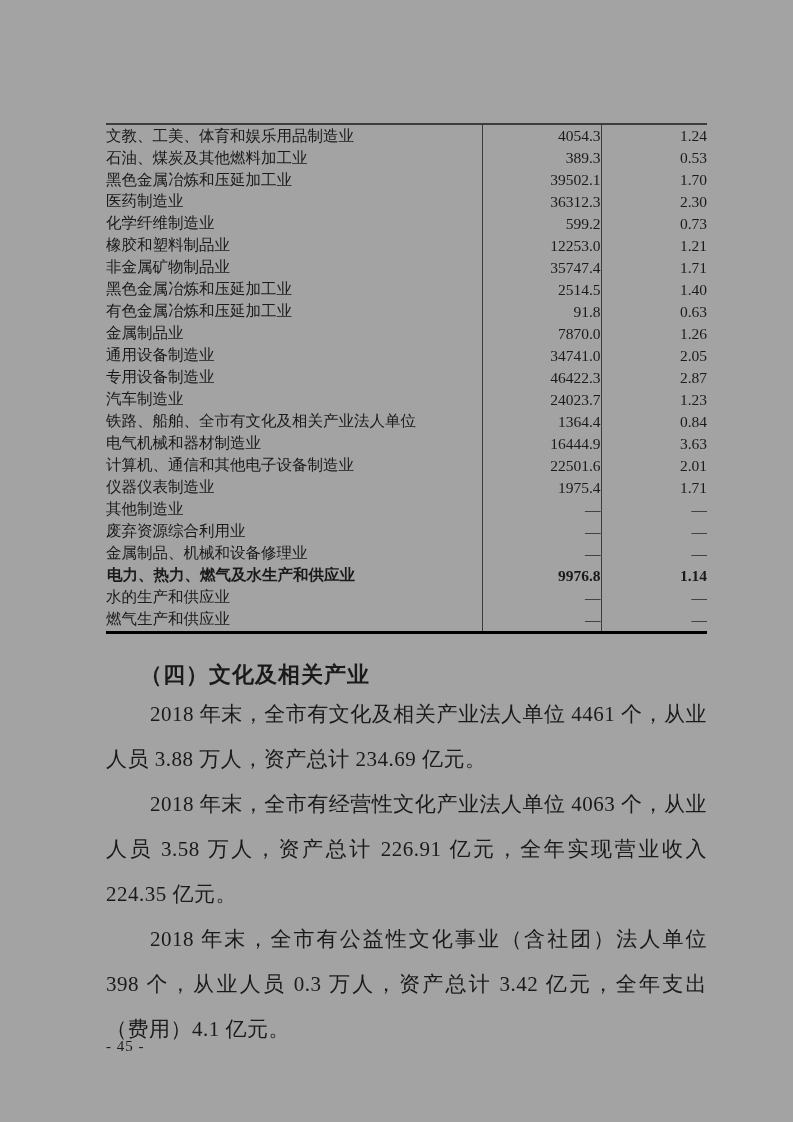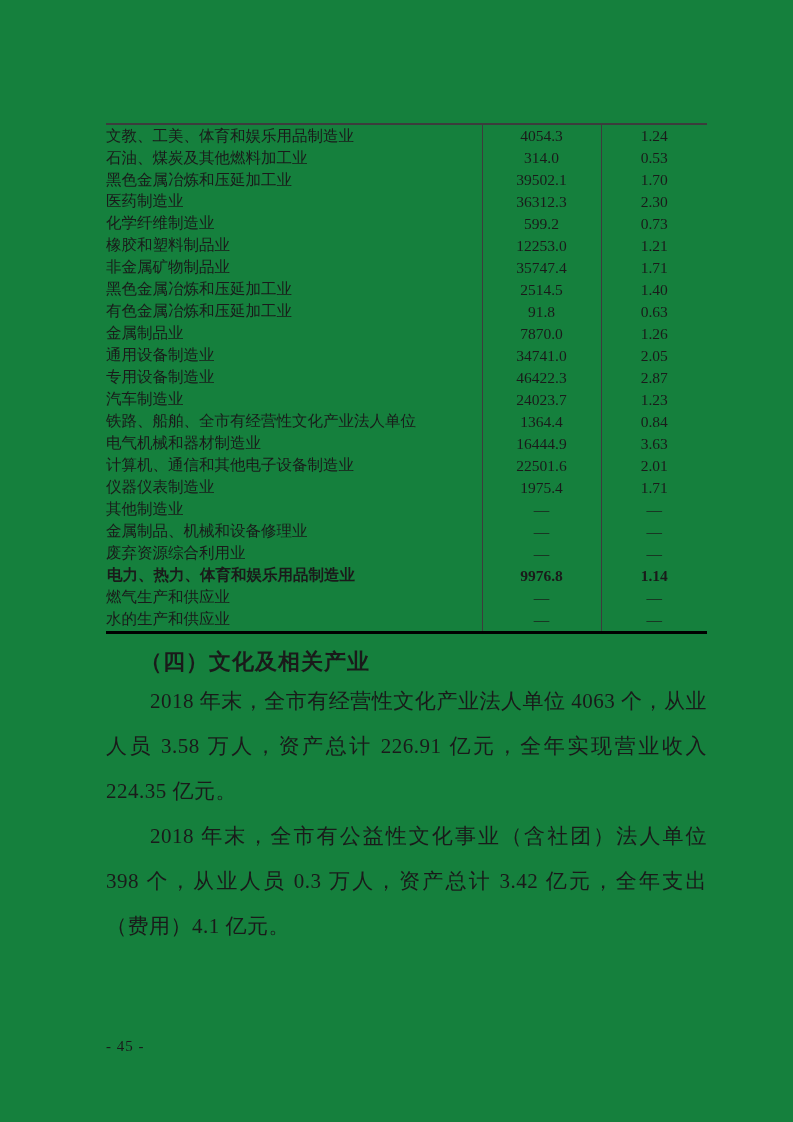--- a/index.html
+++ b/index.html
@@ -1,21 +1,21 @@
 <!DOCTYPE html>
 <html><head>
 <meta charset="utf-8">
 <style>
   * { margin: 0; padding: 0; box-sizing: border-box; }
   html, body { background: #ffffff; }
   .page {
     position: relative;
     width: 793px;
     height: 1122px;
-    background: #15803d;
+    background: #a3a3a3;
     font-family: "Liberation Serif", "DejaVu Serif", serif;
     color: #1a1a1a;
     overflow: hidden;
   }
   .content {
     position: absolute;
     left: 106px;
     top: 123px;
     width: 601px;
   }
@@ -30,27 +30,27 @@
   table.stats td {
     font-size: 15.5px;
     vertical-align: middle;
     padding: 0;
     white-space: nowrap;
     overflow: hidden;
   }
   td.c-name { padding-left: 32px; }
   td.c-val, td.c-ratio {
     border-left: 1.5px solid #3c3c3c;
-    text-align: center;
+    text-align: right;
     padding-right: 9px;
   }
   tr.level0 td.c-name { padding-left: 1px; }
   tr.bold td { font-weight: 700; }
   .section-heading {
-    margin-top: 11px;
+    margin-top: 24px;
     padding-left: 34px;
     font-size: 22px;
     line-height: 34px;
     font-weight: 700;
     letter-spacing: 1px;
   }
   .body-para {
     font-size: 21px;
     line-height: 45px;
     text-align: justify;
@@ -78,21 +78,21 @@
         <col style="width:106px">
       </colgroup>
       <tbody>
           <tr class="level1">
             <td class="c-name">文教、工美、体育和娱乐用品制造业</td>
             <td class="c-val">4054.3</td>
             <td class="c-ratio">1.24</td>
           </tr>
           <tr class="level1">
             <td class="c-name">石油、煤炭及其他燃料加工业</td>
-            <td class="c-val">314.0</td>
+            <td class="c-val">389.3</td>
             <td class="c-ratio">0.53</td>
           </tr>
           <tr class="level1">
             <td class="c-name">黑色金属冶炼和压延加工业</td>
             <td class="c-val">39502.1</td>
             <td class="c-ratio">1.70</td>
           </tr>
           <tr class="level1">
             <td class="c-name">医药制造业</td>
             <td class="c-val">36312.3</td>
@@ -137,21 +137,21 @@
             <td class="c-name">专用设备制造业</td>
             <td class="c-val">46422.3</td>
             <td class="c-ratio">2.87</td>
           </tr>
           <tr class="level1">
             <td class="c-name">汽车制造业</td>
             <td class="c-val">24023.7</td>
             <td class="c-ratio">1.23</td>
           </tr>
           <tr class="level1">
-            <td class="c-name">铁路、船舶、全市有经营性文化产业法人单位</td>
+            <td class="c-name">铁路、船舶、全市有文化及相关产业法人单位</td>
             <td class="c-val">1364.4</td>
             <td class="c-ratio">0.84</td>
           </tr>
           <tr class="level1">
             <td class="c-name">电气机械和器材制造业</td>
             <td class="c-val">16444.9</td>
             <td class="c-ratio">3.63</td>
           </tr>
           <tr class="level1">
             <td class="c-name">计算机、通信和其他电子设备制造业</td>
@@ -162,47 +162,48 @@
             <td class="c-name">仪器仪表制造业</td>
             <td class="c-val">1975.4</td>
             <td class="c-ratio">1.71</td>
           </tr>
           <tr class="level1">
             <td class="c-name">其他制造业</td>
             <td class="c-val">—</td>
             <td class="c-ratio">—</td>
           </tr>
           <tr class="level1">
+            <td class="c-name">废弃资源综合利用业</td>
+            <td class="c-val">—</td>
+            <td class="c-ratio">—</td>
+          </tr>
+          <tr class="level1">
             <td class="c-name">金属制品、机械和设备修理业</td>
             <td class="c-val">—</td>
             <td class="c-ratio">—</td>
           </tr>
-          <tr class="level1">
-            <td class="c-name">废弃资源综合利用业</td>
-            <td class="c-val">—</td>
-            <td class="c-ratio">—</td>
-          </tr>
           <tr class="level0 bold">
-            <td class="c-name">电力、热力、体育和娱乐用品制造业</td>
+            <td class="c-name">电力、热力、燃气及水生产和供应业</td>
             <td class="c-val">9976.8</td>
             <td class="c-ratio">1.14</td>
           </tr>
           <tr class="level1">
+            <td class="c-name">水的生产和供应业</td>
+            <td class="c-val">—</td>
+            <td class="c-ratio">—</td>
+          </tr>
+          <tr class="level1">
             <td class="c-name">燃气生产和供应业</td>
-            <td class="c-val">—</td>
-            <td class="c-ratio">—</td>
-          </tr>
-          <tr class="level1">
-            <td class="c-name">水的生产和供应业</td>
             <td class="c-val">—</td>
             <td class="c-ratio">—</td>
           </tr>
         </tbody>
     </table>
 
     <div class="section-heading">（四）文化及相关产业</div>
 
+    <p class="body-para">2018 年末，全市有文化及相关产业法人单位 4461 个，从业人员 3.88 万人，资产总计 234.69 亿元。</p>
     <p class="body-para">2018 年末，全市有经营性文化产业法人单位 4063 个，从业人员 3.58 万人，资产总计 226.91 亿元，全年实现营业收入 224.35 亿元。</p>
     <p class="body-para">2018 年末，全市有公益性文化事业（含社团）法人单位 398 个，从业人员 0.3 万人，资产总计 3.42 亿元，全年支出（费用）4.1 亿元。</p>
   </div>
 
   <div class="page-footer">- 45 -</div>
 </div>
 
 </body></html>

